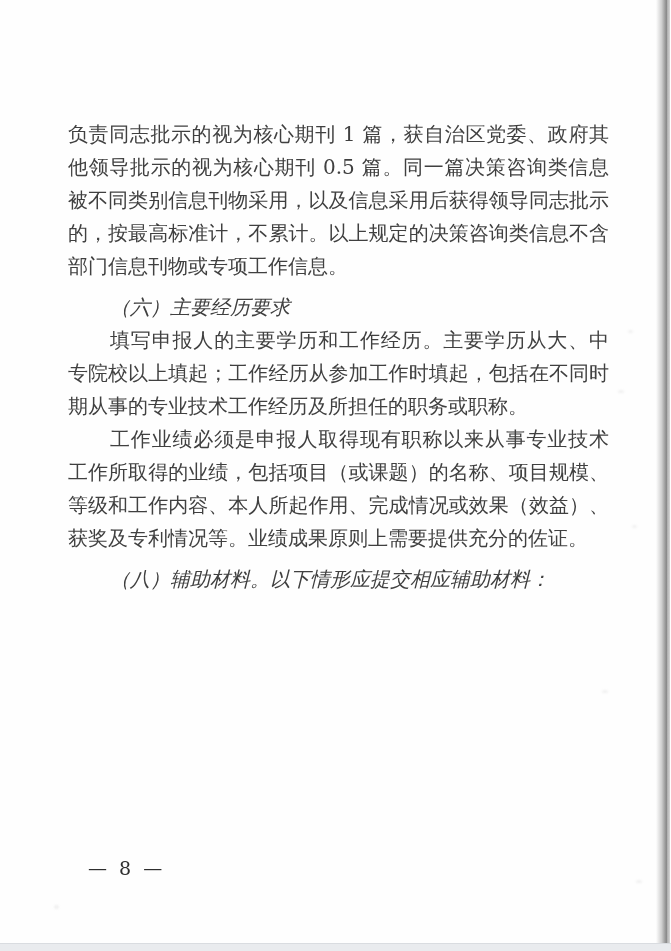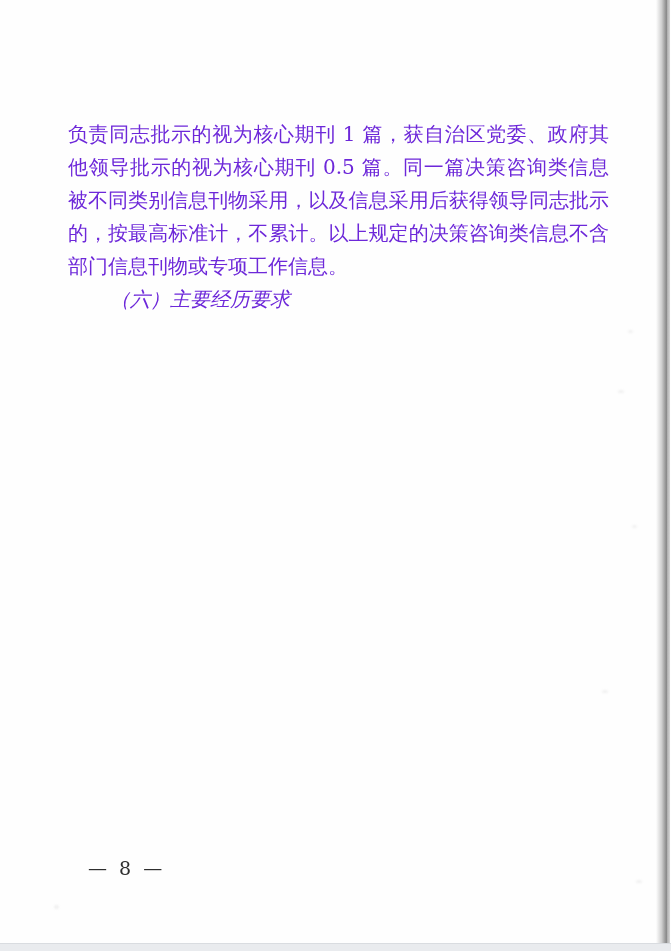--- a/index.html
+++ b/index.html
@@ -14,34 +14,35 @@
   .scan-page{
     position:absolute;
     inset:0;
     background:#fefefe;
   }
   .content{
     position:absolute;
     left:68px;
     top:118px;
     width:541px;
-    color:#6d28d9;
+    color:#404040;
     font-size:20px;
     line-height:33px;
     text-align:justify;
     text-justify:inter-character;
   }
   .para{
     margin:0;
   }
   .indent{
     text-indent:42px;
   }
   .heading{
     font-style:italic;
+    margin-top:8px;
   }
   .page-number{
     position:absolute;
     left:88px;
     top:857px;
     font-size:19px;
     letter-spacing:3px;
     color:#2e2e2e;
   }
   
@@ -84,20 +85,23 @@
   }
 </style>
 </head>
 <body>
 
 <div class="scan-page">
 
   <div class="content">
     <p class="para">负责同志批示的视为核心期刊 1 篇，获自治区党委、政府其他领导批示的视为核心期刊 0.5 篇。同一篇决策咨询类信息被不同类别信息刊物采用，以及信息采用后获得领导同志批示的，按最高标准计，不累计。以上规定的决策咨询类信息不含部门信息刊物或专项工作信息。</p>
     <p class="para indent heading">（六）主要经历要求</p>
+    <p class="para indent">填写申报人的主要学历和工作经历。主要学历从大、中专院校以上填起；工作经历从参加工作时填起，包括在不同时期从事的专业技术工作经历及所担任的职务或职称。</p>
+    <p class="para indent">工作业绩必须是申报人取得现有职称以来从事专业技术工作所取得的业绩，包括项目（或课题）的名称、项目规模、等级和工作内容、本人所起作用、完成情况或效果（效益）、获奖及专利情况等。业绩成果原则上需要提供充分的佐证。</p>
+    <p class="para indent heading">（八）辅助材料。以下情形应提交相应辅助材料：</p>
   </div>
 
   <div class="page-number">— 8 —</div>
 
   <div class="edge-shadow"></div>
   <div class="edge-line"></div>
   <div class="bottom-strip"></div>
 
   <div class="speck" style="left:628px;top:330px;width:5px;height:3px;"></div>
   <div class="speck" style="left:618px;top:390px;width:6px;height:3px;"></div>

